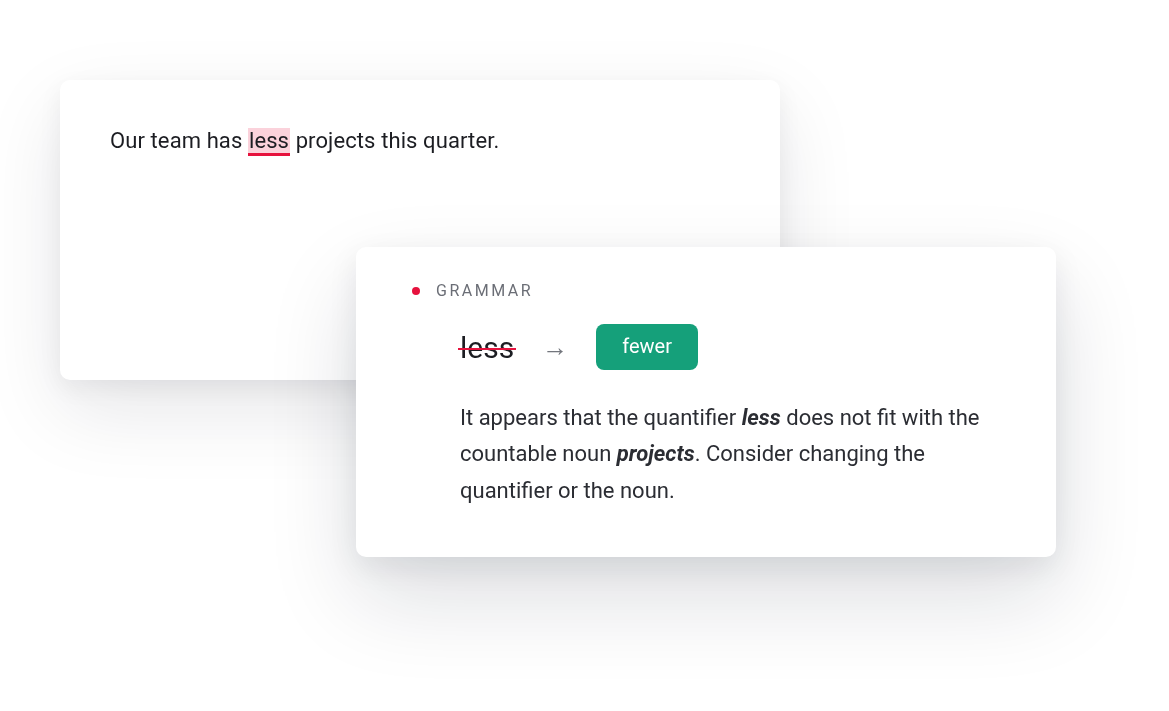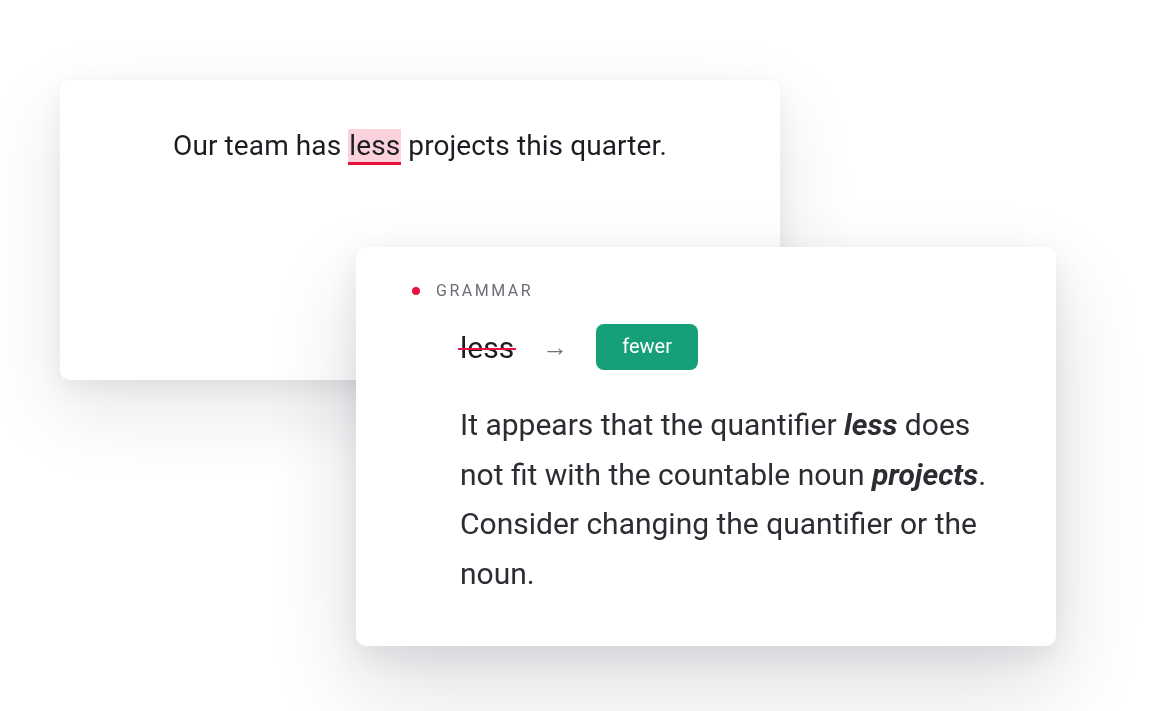--- a/index.html
+++ b/index.html
@@ -17,26 +17,25 @@
     top: 80px;
     width: 720px;
     height: 300px;
     background: #ffffff;
     border-radius: 10px;
     box-shadow: 0 30px 80px rgba(15, 23, 42, 0.10), 0 8px 24px rgba(15, 23, 42, 0.06);
     padding: 46px 50px;
   }
 
   .sentence {
-    font-size: 28px;
+    font-size: 22px;
     line-height: 1.4;
     color: #1c1d22;
     font-weight: 400;
     letter-spacing: 0.1px;
-    text-align: center;
   }
 
   .hl {
     background: #fbd2db;
     border-bottom: 3px solid #e6123d;
     padding: 0 1px 0px 1px;
   }
 
   .suggestion-card {
     position: absolute;
@@ -98,21 +97,21 @@
     background: #15a07a;
     color: #ffffff;
     font-size: 20px;
     font-weight: 400;
     padding: 10px 26px 12px 26px;
     border-radius: 8px;
     cursor: pointer;
   }
 
   .explain {
-    font-size: 30px;
+    font-size: 22px;
     line-height: 1.65;
     color: #2b2d33;
     margin-left: 48px;
     font-weight: 400;
   }
   .explain b { font-style: italic; font-weight: 700; }
 </style>
 </head>
 <body>
 

